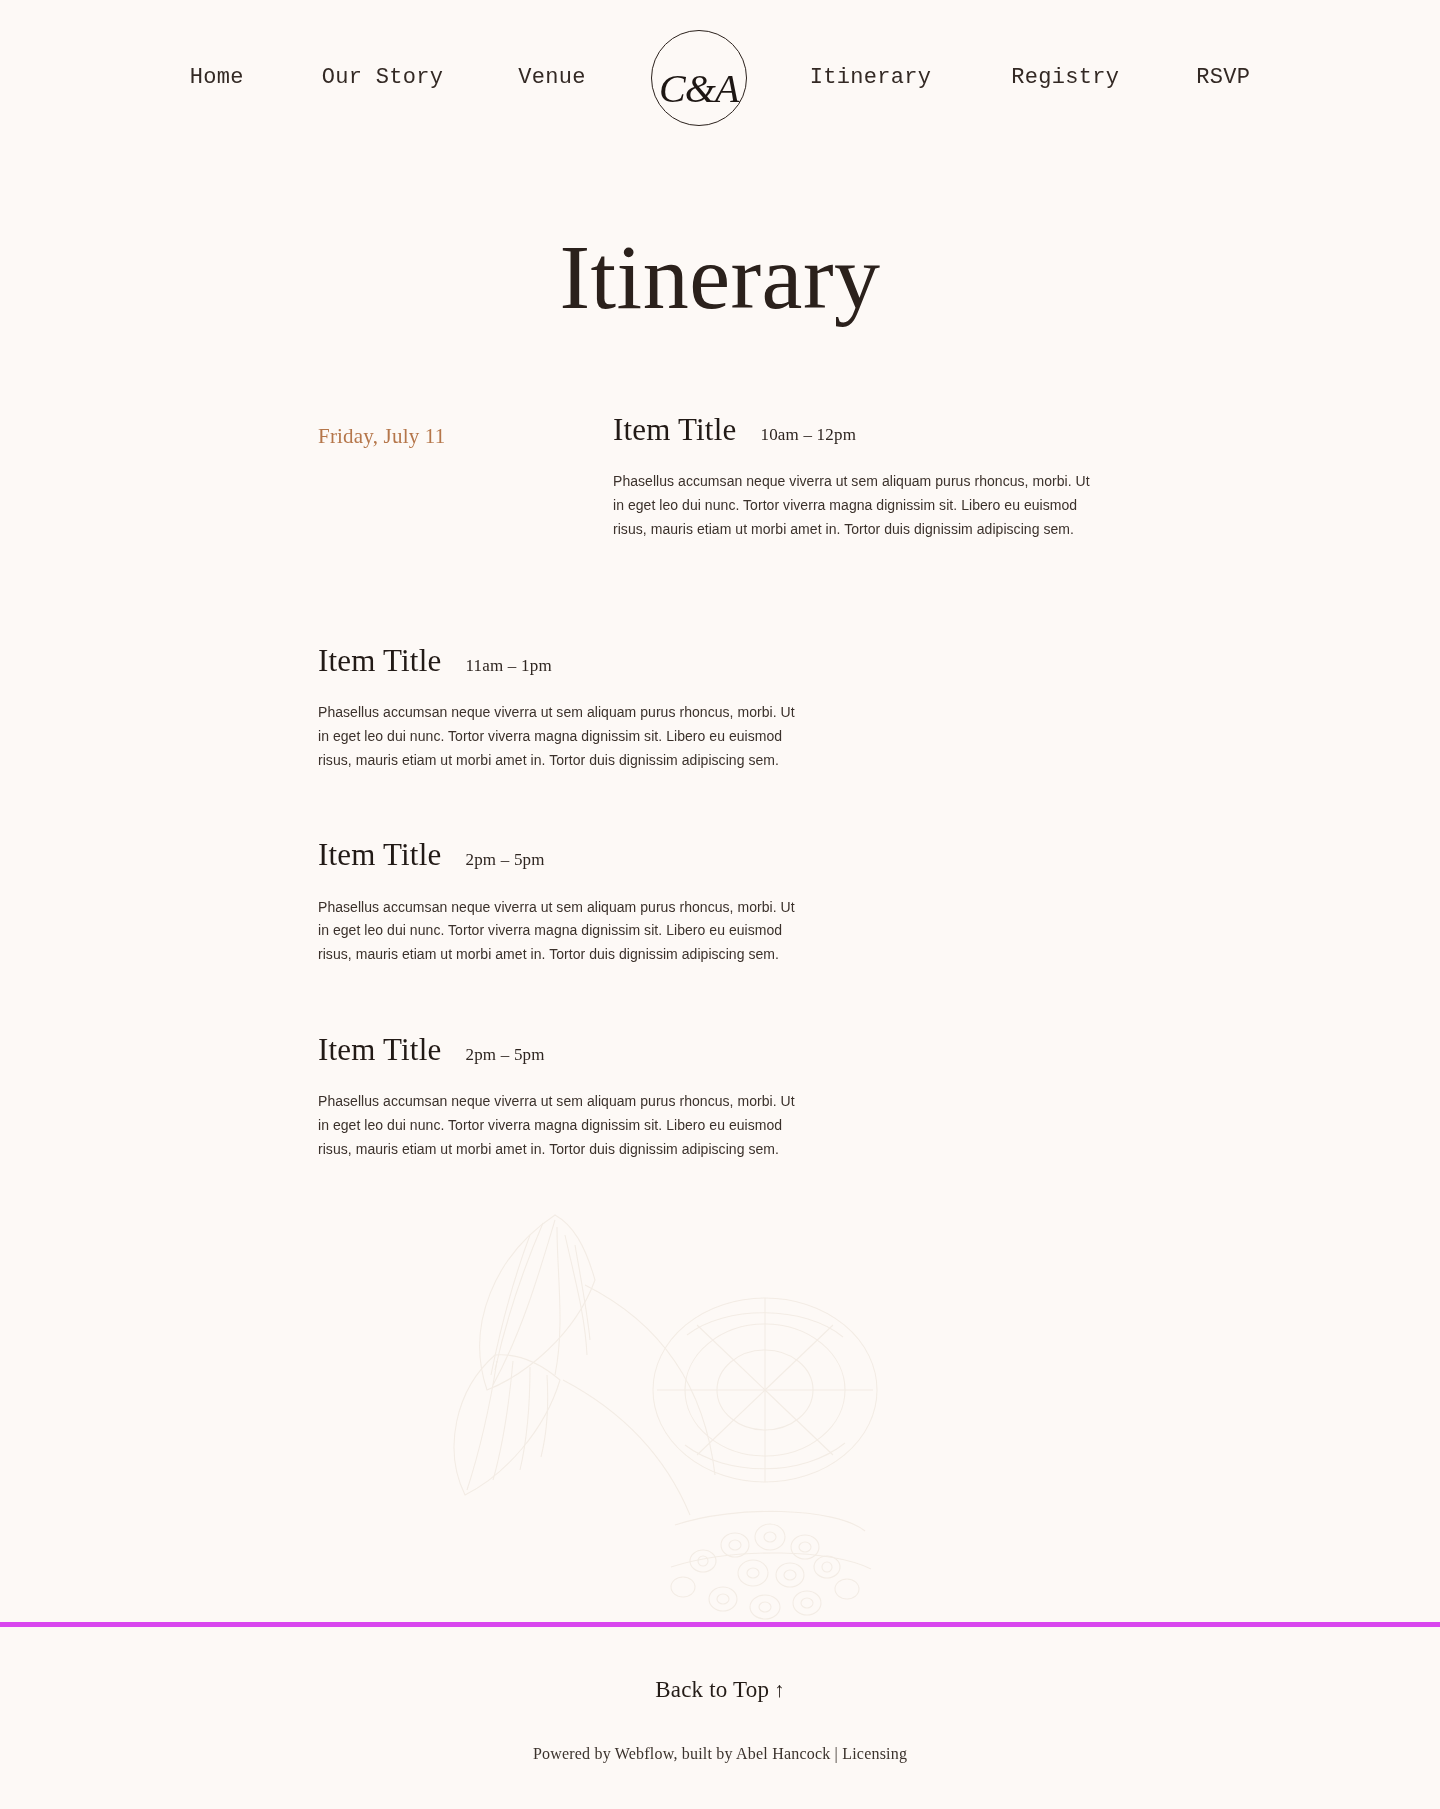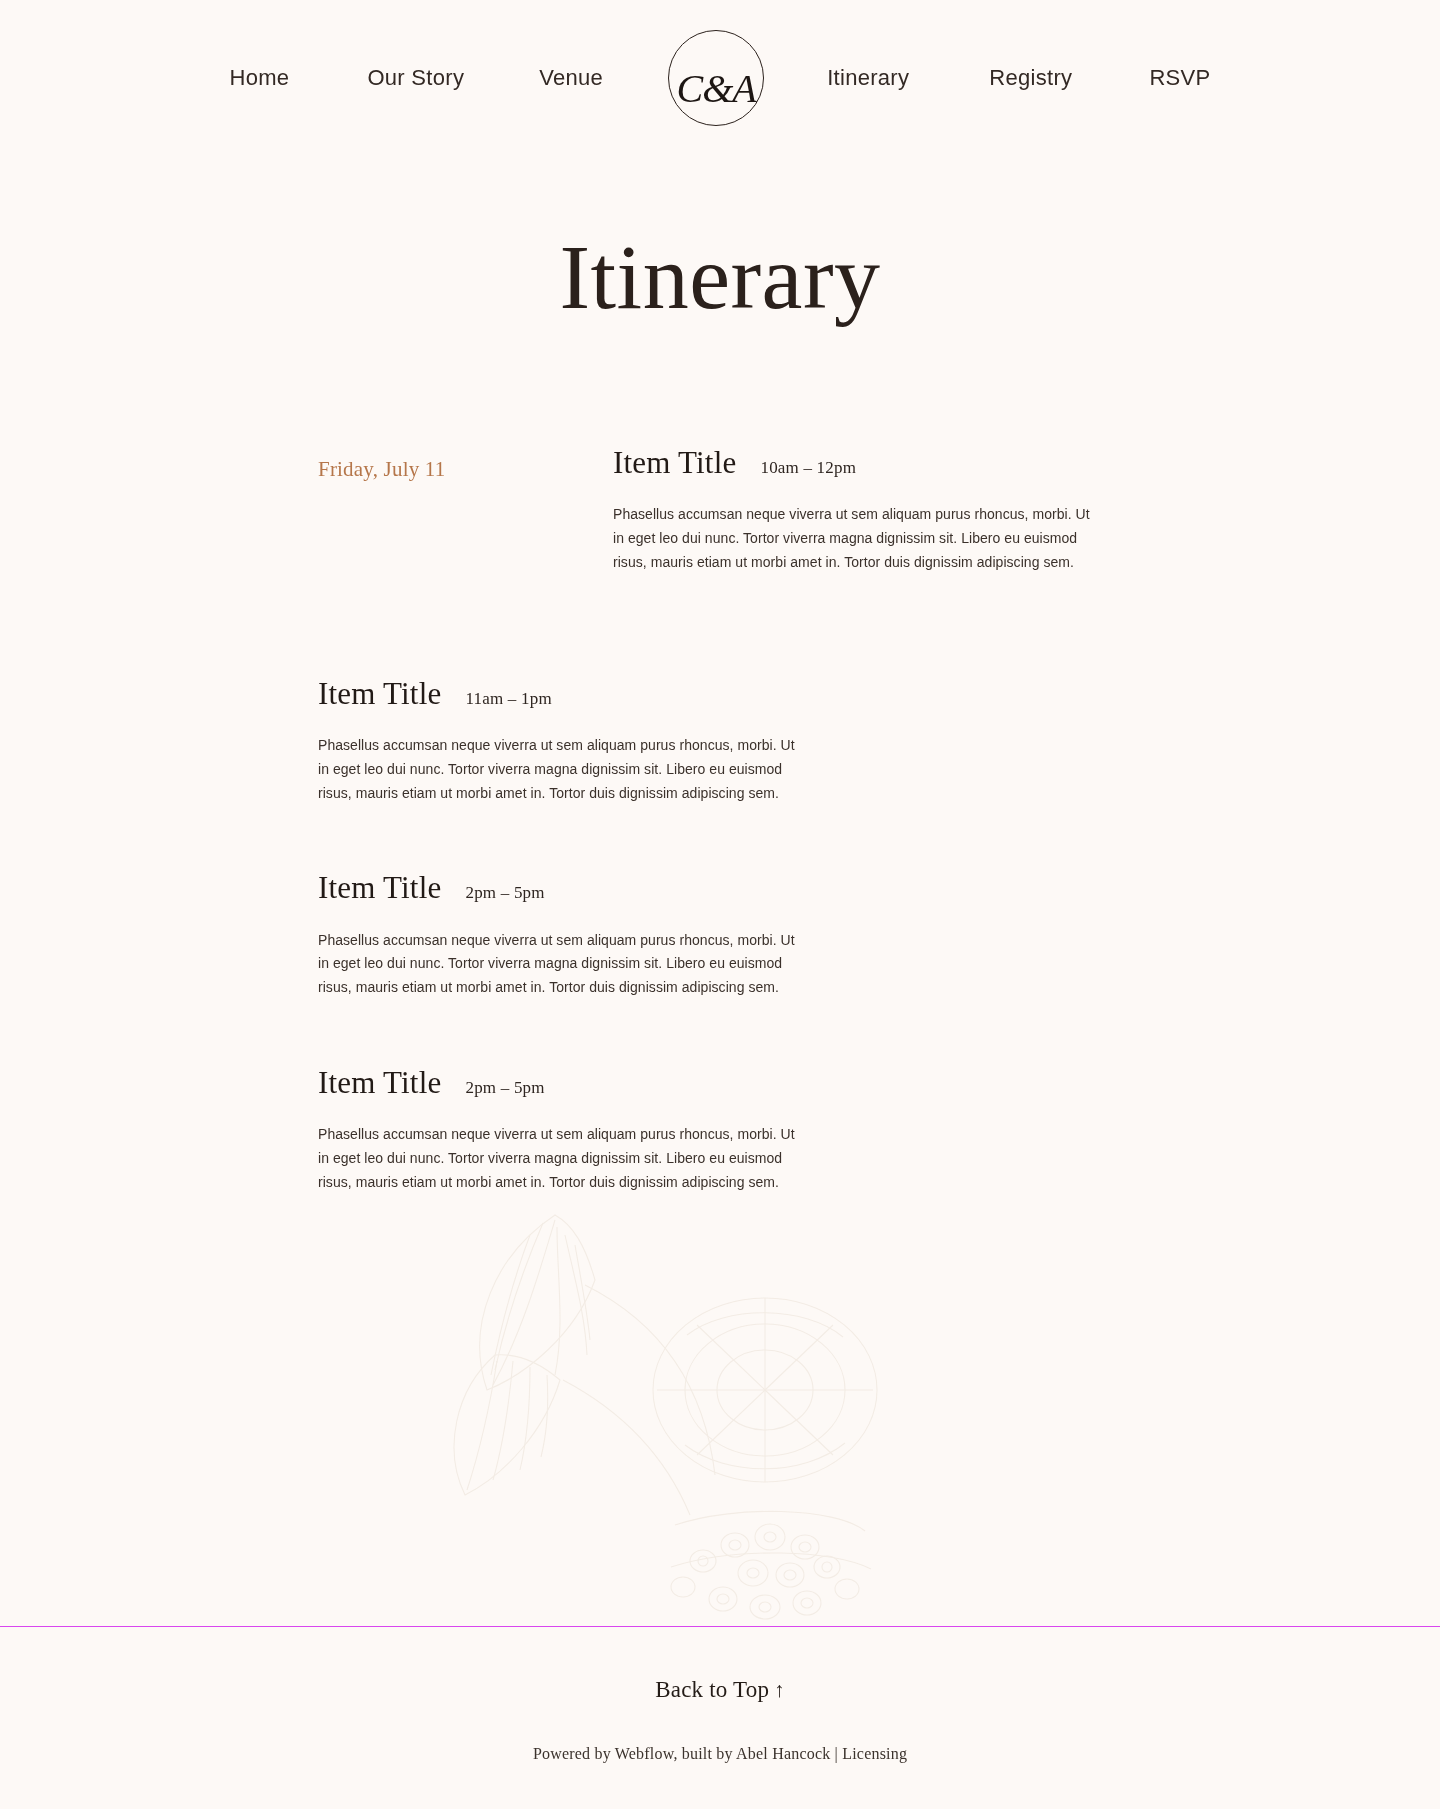--- a/index.html
+++ b/index.html
@@ -34,21 +34,21 @@
     justify-content: center;
     gap: 0;
     position: relative;
     z-index: 5;
   }
   .nav-group {
     display: flex;
     align-items: center;
   }
   .nav-link {
-    font-family: Liberation Sans, sans-serif;
+    font-family: Liberation Mono, monospace;
     font-size: 22px;
     color: #332924;
     text-decoration: none;
     letter-spacing: 0.3px;
     white-space: nowrap;
     cursor: pointer;
     line-height: 1;
   }
   .nav-left .nav-link:nth-child(1) { margin-right: 78px; margin-left: 0; }
   .nav-left .nav-link:nth-child(2) { margin-right: 75px; }
@@ -103,21 +103,21 @@
     height: 460px;
     opacity: 0.5;
     pointer-events: none;
     z-index: 0;
   }
 
   
   .itinerary {
     position: relative;
     z-index: 2;
-    margin-top: 116px;
+    margin-top: 83px;
     padding-left: 318px;
     padding-right: 115px;
     flex: 1 0 auto;
   }
   .day-block {
     display: flex;
     align-items: flex-start;
   }
   .day-block + .day-block { margin-top: 100px; }
 
@@ -164,21 +164,21 @@
     color: #3b312b;
     letter-spacing: 0.05px;
     max-width: 486px;
   }
 
   
   .footer {
     position: relative;
     z-index: 3;
     margin-top: 110px;
-    border-top: 1px solid #d946ef;
+    border-top: 5px solid #d946ef;
     background: #fdf9f6;
     padding-top: 50px;
     padding-bottom: 46px;
     text-align: center;
   }
   .back-to-top {
     font-family: "Liberation Serif", "DejaVu Serif", serif;
     font-size: 23px;
     color: #241c17;
     text-decoration: none;

